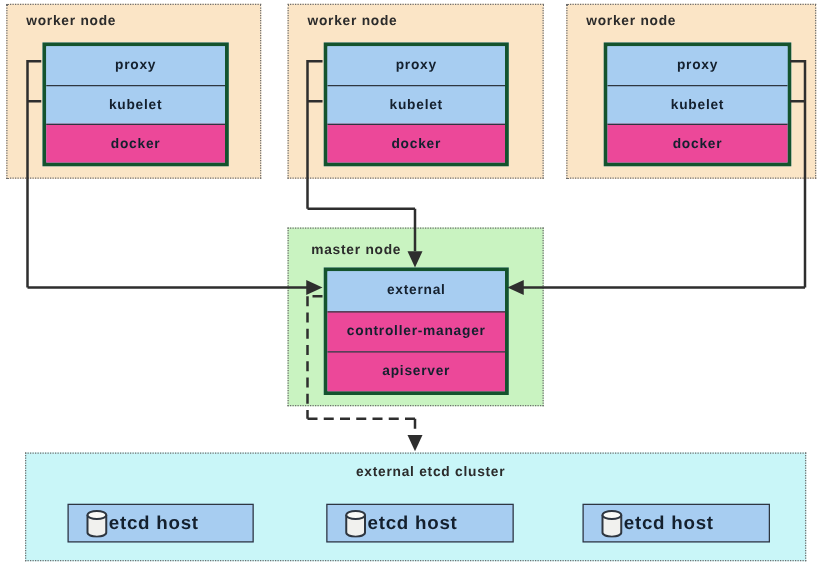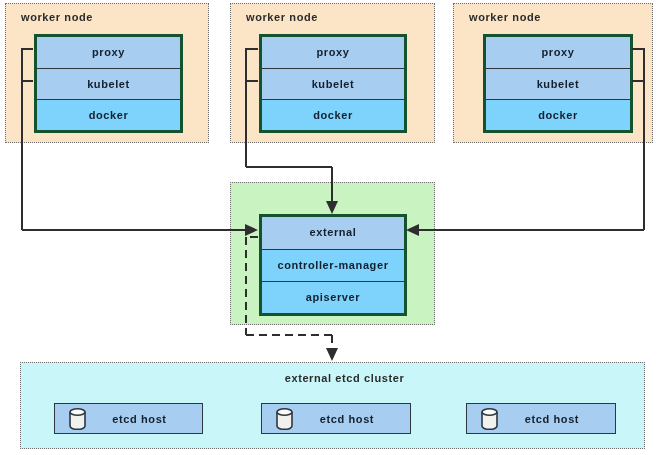--- a/index.html
+++ b/index.html
@@ -18,28 +18,28 @@
   .node-title.centered{text-align:center;padding:9px 0 0 0;}
   .stack{
     position:absolute;border:3px solid #14532d;box-sizing:border-box;background:#a7cdf1;
   }
   .row{
     height:31px;line-height:30px;text-align:center;box-sizing:border-box;
     font-size:11px;font-weight:bold;color:#14202e;letter-spacing:0.6px;
   }
   .row + .row{border-top:1px solid #2e3640;}
   .row.primary{background:#a7cdf1;}
-  .row.secondary{background:#7dd3fc;}
+  .row.secondary{background:#ec4899;}
   .host{
     position:absolute;height:31px;border:1px solid #2e3640;box-sizing:border-box;
     background:#a7cdf1;display:flex;align-items:center;
   }
   .db-icon{display:inline-flex;margin-left:13px;flex:0 0 auto;}
   .host-label{
-    flex:1;text-align:center;font-size:11px;font-weight:bold;color:#14202e;
+    flex:1;text-align:left;font-size:15px;font-weight:bold;color:#14202e;
     letter-spacing:0.6px;padding-right:10px;
   }
   .wires{position:absolute;left:0;top:0;z-index:5;pointer-events:none;}
 </style>
 </head>
 <body>
 
 <div class="canvas">
 
   <div class="node worker" style="left:5px;top:3px;width:204px;height:140px;">
@@ -63,20 +63,21 @@
   <div class="node worker" style="left:453px;top:3px;width:200px;height:140px;">
     <div class="node-title">worker node</div>
     <div class="stack" style="left:29px;top:30px;width:150px;">
       <div class="row primary">proxy</div>
       <div class="row primary">kubelet</div>
       <div class="row secondary">docker</div>
     </div>
   </div>
 
   <div class="node master" style="left:230px;top:182px;width:205px;height:143px;">
+    <div class="node-title" style="padding:11px 0 0 18px;">master node</div>
     <div class="stack" style="left:28px;top:31px;width:148px;">
       <div class="row primary" style="height:32px;line-height:31px;">external</div>
       <div class="row secondary" style="height:32px;line-height:31px;">controller-manager</div>
       <div class="row secondary" style="height:32px;line-height:31px;">apiserver</div>
     </div>
   </div>
 
   <div class="node etcd" style="left:20px;top:362px;width:625px;height:87px;">
     <div class="node-title centered">external etcd cluster</div>
 

